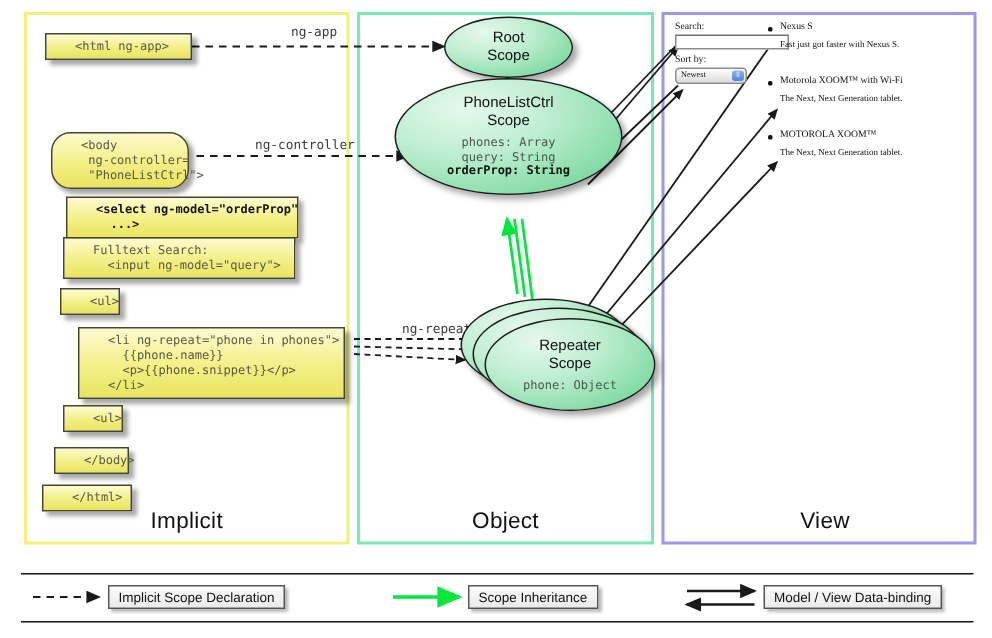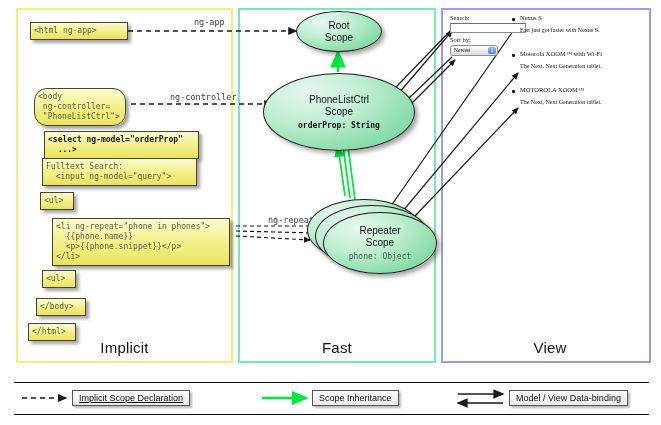--- a/index.html
+++ b/index.html
@@ -22,21 +22,21 @@
   }
 
   
   .codebox{
     position:absolute;box-sizing:border-box;
     background:linear-gradient(180deg,#fdfbd0 0%,#f3ef86 55%,#e9e45f 100%);
     border:1.5px solid #46462c;
     color:#5a5a46;
     font-family:"DejaVu Sans Mono","Liberation Mono",monospace;
     font-size:8px;line-height:10px;
-    padding:3px 3px;
+    padding:3px 19px;
     box-shadow:3px 3px 3px rgba(0,0,0,.35);
     white-space:pre;
   }
   .codebox.bold{color:#14140a;font-weight:bold;}
 
   
   .ellipse{
     position:absolute;box-sizing:border-box;
     border-radius:50%;
     border:1.5px solid #1d1d1d;
@@ -161,33 +161,35 @@
 
   <div class="codebox" style="left:52px;top:218px;width:178px;">&lt;li ng-repeat="phone in phones"&gt;
   {{phone.name}}
   &lt;p&gt;{{phone.snippet}}&lt;/p&gt;
 &lt;/li&gt;</div>
 
   <div class="codebox" style="left:42px;top:270px;width:34px;">&lt;ul&gt;</div>
 
   <div class="codebox" style="left:36px;top:298px;width:50px;">&lt;/body&gt;</div>
 
-  <div class="codebox" style="left:28px;top:323px;width:48px;">&lt;/html&gt;</div>
+  <div class="codebox" style="left:28px;top:323px;width:60px;">&lt;/html&gt;</div>
 
   <div class="conn-label" style="left:172px;top:17px;">ng-app</div>
   <div class="conn-label" style="left:148px;top:92px;">ng-controller</div>
   <div class="conn-label" style="left:246px;top:215px;">ng-repeat</div>
 
   <div class="ellipse" style="left:296px;top:11px;width:86px;height:41px;">
     <div class="ell-title">Root<br>Scope</div>
   </div>
 
-  <div class="ellipse" style="left:263px;top:73px;width:152px;height:78px;align-items:center;">
+  <div class="ellipse" style="left:263px;top:52px;width:152px;height:78px;align-items:center;">
     <div class="ell-title">PhoneListCtrl<br>Scope</div>
-    <div class="ell-props"><b>orderProp: String</b></div>
+    <div class="ell-props"><span>phones: Array
+query: String
+</span><b>orderProp: String</b></div>
   </div>
 
   <div class="ellipse" style="left:307px;top:199px;width:114px;height:62px;"></div>
   <div class="ellipse" style="left:315px;top:205px;width:114px;height:62px;"></div>
   <div class="ellipse" style="left:323px;top:212px;width:114px;height:62px;">
     <div class="ell-title">Repeater<br>Scope</div>
     <div class="ell-props">phone: Object</div>
   </div>
 
   <div class="view-inner">
@@ -207,21 +209,21 @@
     <div class="v-bullet" style="left:63px;top:40px;"></div>
     <div class="v-item v-name" style="left:71px;top:36px;">Motorola XOOM™ with Wi-Fi</div>
     <div class="v-item v-snip" style="left:71px;top:49px;">The Next, Next Generation tablet.</div>
 
     <div class="v-bullet" style="left:63px;top:76px;"></div>
     <div class="v-item v-name" style="left:71px;top:72px;">MOTOROLA XOOM™</div>
     <div class="v-item v-snip" style="left:71px;top:85px;">The Next, Next Generation tablet.</div>
   </div>
 
   <div class="panel-label" style="left:16px;top:339px;width:217px;">Implicit</div>
-  <div class="panel-label" style="left:238px;top:339px;width:198px;">Fast</div>
+  <div class="panel-label" style="left:238px;top:339px;width:198px;">Object</div>
   <div class="panel-label" style="left:441px;top:339px;width:218px;">View</div>
 
   <div class="legend">
     <hr>
     <hr class="bot">
 
     <svg class="layer" style="width:635px;height:34px;">
       <defs>
         <marker id="lgB" markerWidth="7" markerHeight="7" refX="6" refY="3" orient="auto">
           <path d="M0,0 L7,3 L0,6 z" fill="#1a1a1a"></path>
@@ -232,18 +234,18 @@
         <marker id="lgG" markerWidth="7" markerHeight="7" refX="6" refY="3" orient="auto">
           <path d="M0,0 L7,3 L0,6 z" fill="#00e83c"></path>
         </marker>
       </defs>
       <line x1="8" y1="16" x2="52" y2="16" stroke="#1a1a1a" stroke-width="1.4" stroke-dasharray="5,4" marker-end="url(#lgB)"></line>
       <line x1="248" y1="16" x2="292" y2="16" stroke="#00e83c" stroke-width="2.4" marker-end="url(#lgG)"></line>
       <line x1="444" y1="12" x2="489" y2="12" stroke="#1a1a1a" stroke-width="1.6" marker-end="url(#lgB)"></line>
       <line x1="489" y1="21" x2="444" y2="21" stroke="#1a1a1a" stroke-width="1.6" marker-end="url(#lgB)"></line>
     </svg>
 
-    <div class="lg-box" style="left:58px;top:8px;text-decoration:underline;">Implicit Scope Declaration</div>
+    <div class="lg-box" style="left:58px;top:8px;">Implicit Scope Declaration</div>
     <div class="lg-box" style="left:298px;top:8px;">Scope Inheritance</div>
     <div class="lg-box" style="left:495px;top:8px;">Model / View Data-binding</div>
   </div>
 
 </div>
 
 </body></html>

